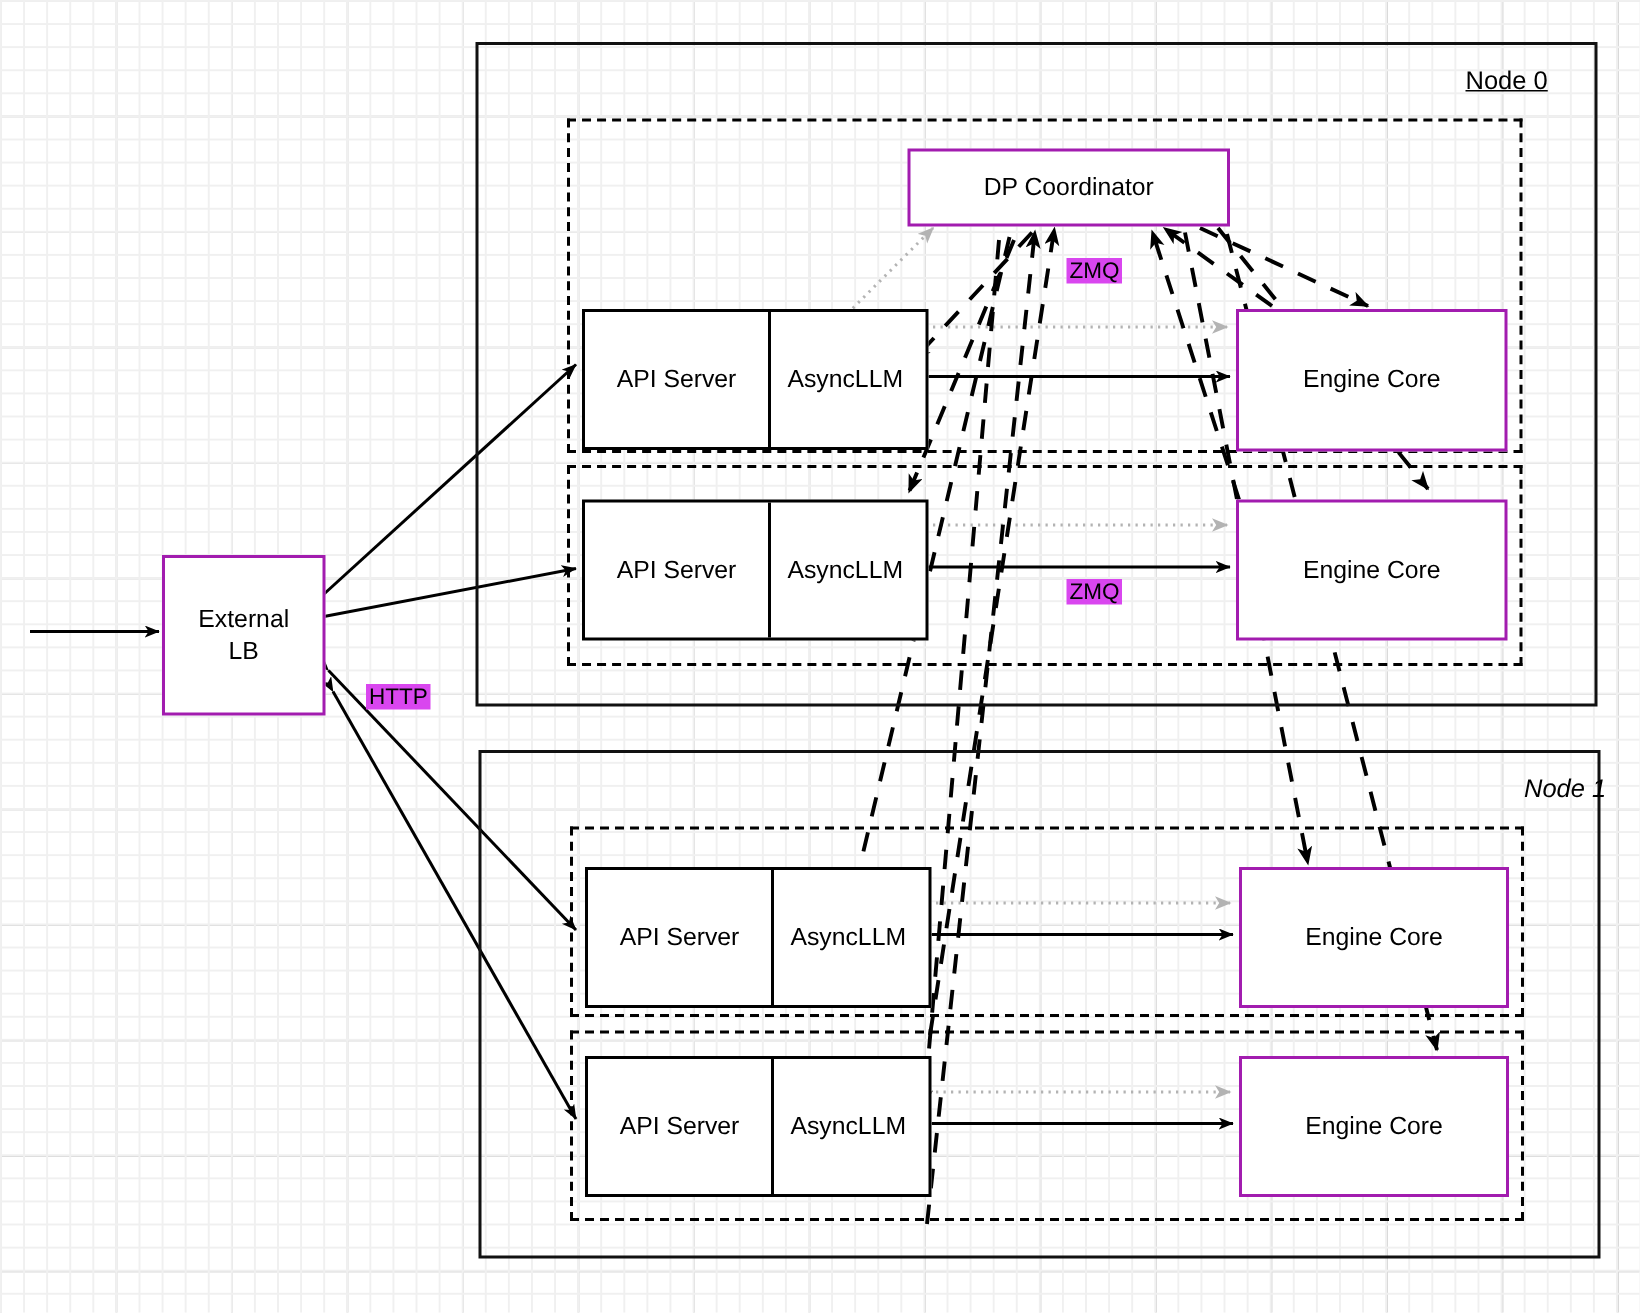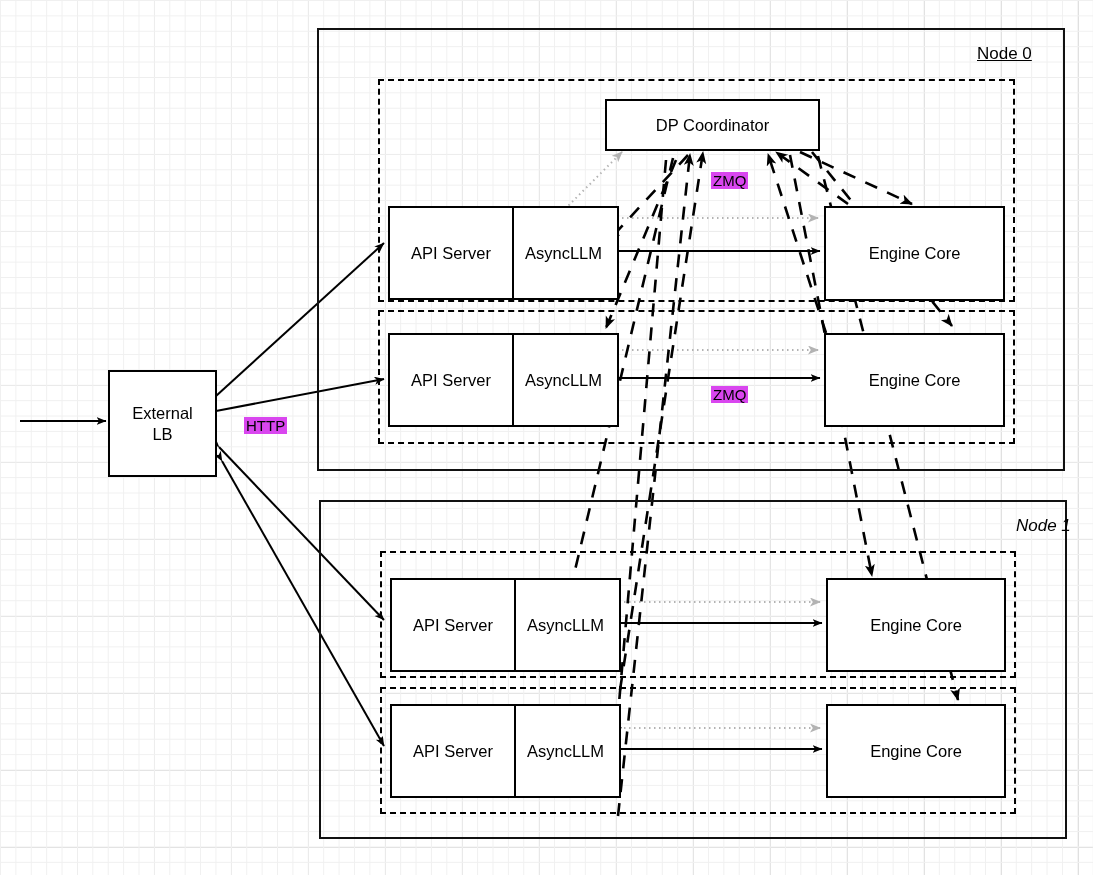--- a/index.html
+++ b/index.html
@@ -59,21 +59,21 @@
     display:flex;align-items:center;justify-content:center;
     height:100%;
     font-size:16.5px;
     color:#000000;
     white-space:nowrap;
     box-sizing:border-box;
   }
   .unit .cell.left{border-right:2px solid #000000;}
   .plain-box{
     position:absolute;
-    border:2px solid #000000;
+    border:2px solid #a21caf;
     background:#ffffff;
     display:flex;align-items:center;justify-content:center;
     font-size:16.5px;color:#000000;
     text-align:center;
     z-index:4;
     line-height:1.25;
   }
   .edge-label{
     position:absolute;
     font-size:15px;
@@ -194,21 +194,21 @@
     <line x1="666" y1="160" x2="616" y2="738" stroke="#000" stroke-width="2.6" stroke-dasharray="13 11" marker-end="url(#ah-big)"></line>
   </g>
 </svg>
 
 <div class="plain-box" style="left:108px;top:370px;width:105px;height:103px;">
   <div>
     <div>External</div>
     <div>LB</div>
   </div>
 </div>
-<div class="edge-label" style="left:244px;top:417px;">HTTP</div>
+<div class="edge-label" style="left:244px;top:456px;">HTTP</div>
 
 <div class="node-box" style="left:317px;top:28px;width:744px;height:439px;"></div>
 <div class="node-label" style="left:977px;top:44px;text-decoration:underline;">Node 0</div>
 
 <div class="plain-box" style="left:605px;top:99px;width:211px;height:48px;">
   <span>DP Coordinator</span>
 </div>
 
 <div class="dash-group" style="left:378px;top:79px;width:633px;height:219px;"></div>
 <div class="unit" style="left:388px;top:206px;width:227px;height:90px;">

